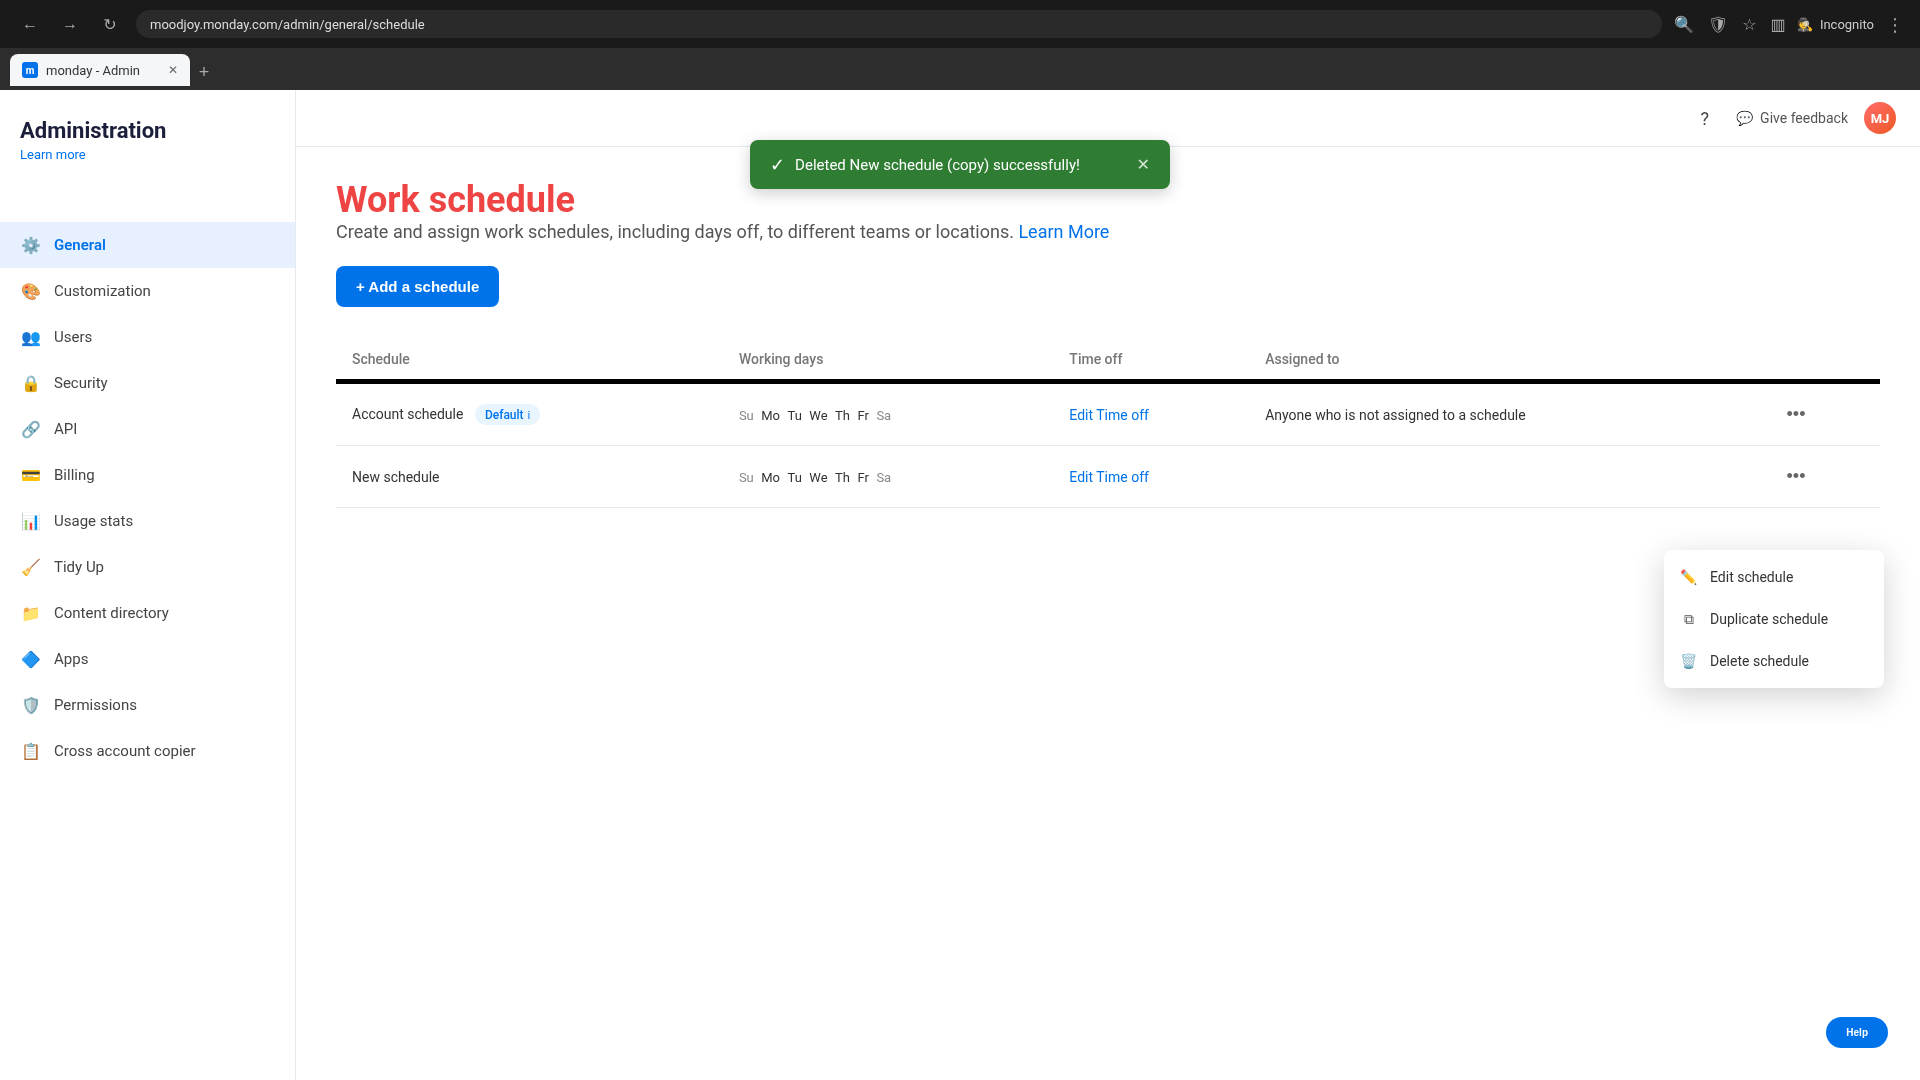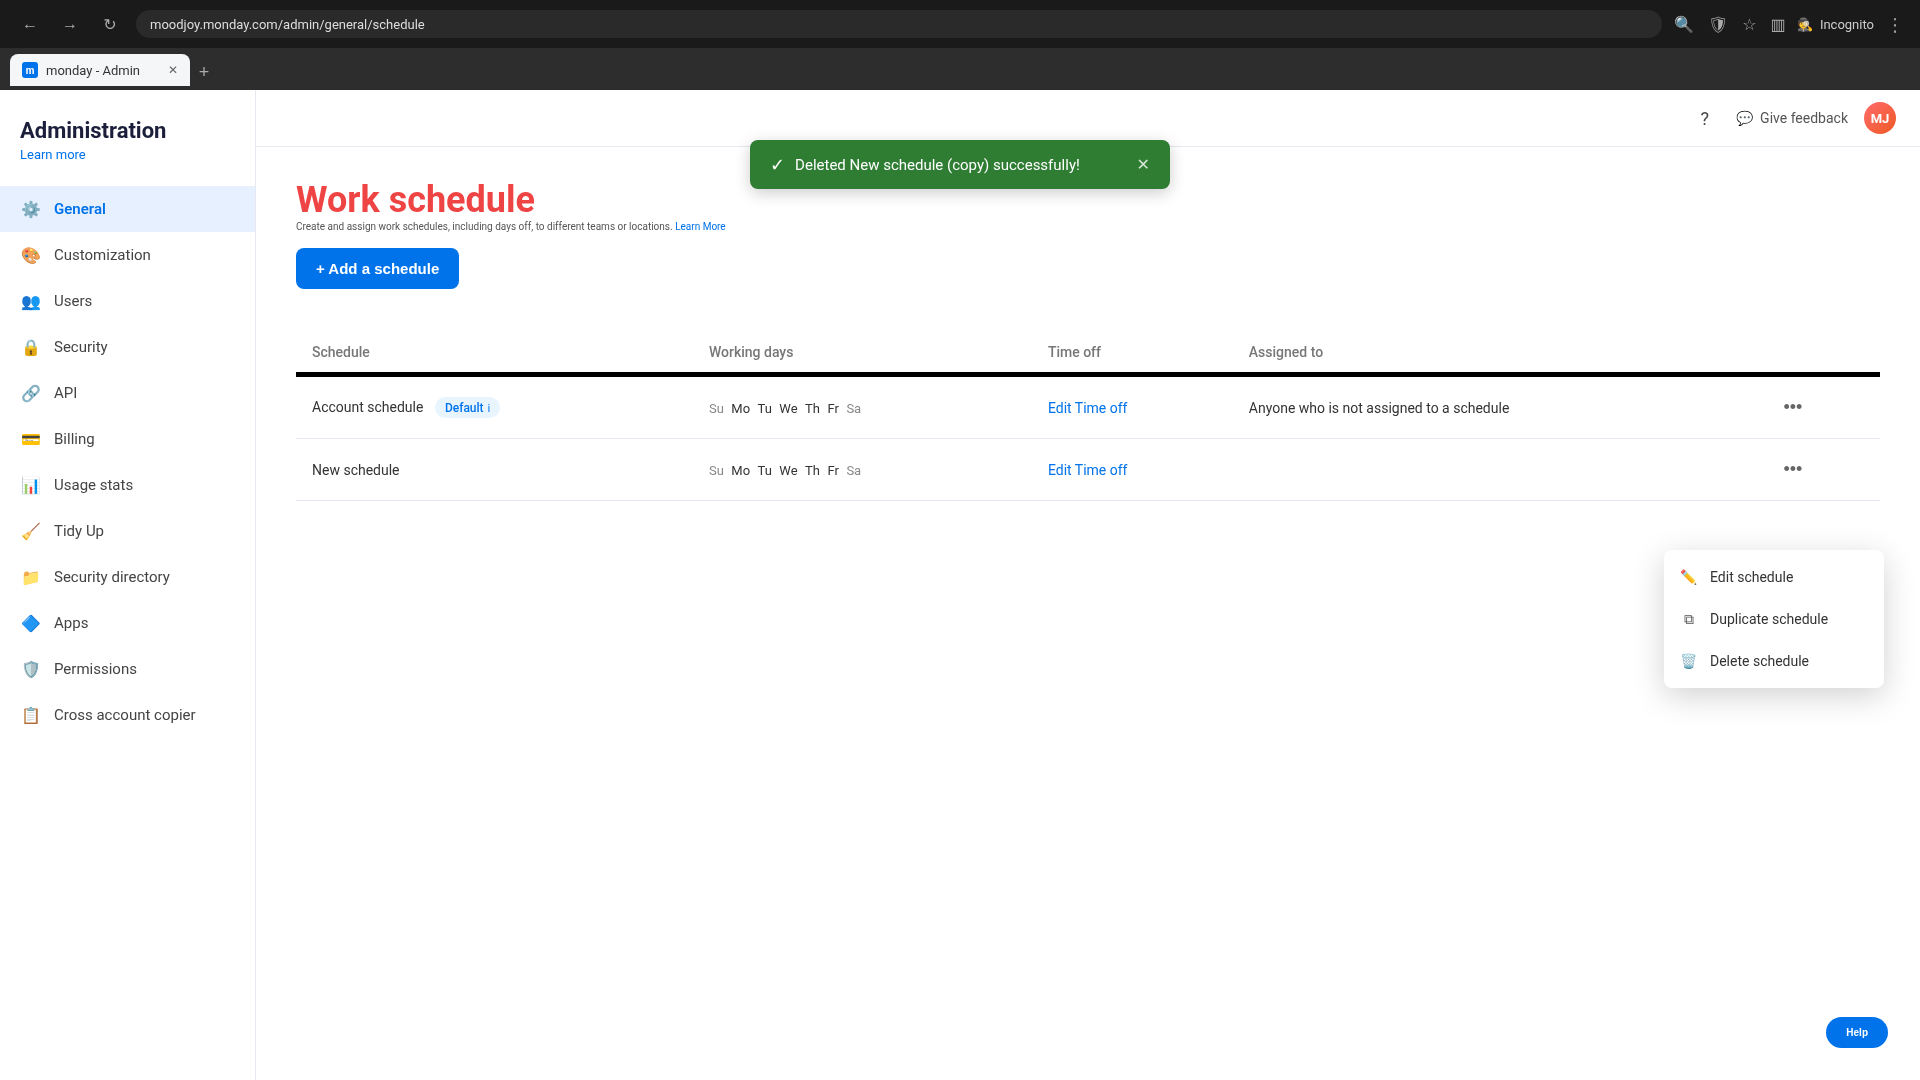--- a/index.html
+++ b/index.html
@@ -98,27 +98,28 @@
     }
 
     
     .main-layout {
       display: flex;
       height: calc(1080px - 90px);
     }
 
     
     .sidebar {
-      width: 256px;
+      width: 296px;
       background: #ffffff;
       border-right: 1px solid #e6e9ef;
       display: flex;
       flex-direction: column;
       overflow-y: auto;
       flex-shrink: 0;
+      gap: 36px;
     }
     .sidebar-header {
       padding: 28px 20px 16px;
     }
     .sidebar-title {
       font-size: 22px;
       font-weight: 700;
       color: #1c1f3b;
     }
     .sidebar-subtitle {
@@ -199,43 +200,43 @@
     
     .page-content {
       padding: 32px 40px;
     }
     .page-title {
       font-size: 36px;
       font-weight: 700;
       color: #ef4444;
     }
     .page-description {
-      font-size: 10px;
+      font-size: 18px;
       color: #555;
-      margin-bottom: 16px;
+      margin-bottom: 24px;
     }
     .page-description a {
       color: #0073ea;
       text-decoration: none;
     }
 
     
     .add-schedule-btn {
       display: inline-flex;
       align-items: center;
       gap: 8px;
       background: #0073ea;
       color: white;
       border: none;
       border-radius: 8px;
       padding: 12px 20px;
       font-size: 15px;
       font-weight: 600;
       cursor: pointer;
-      margin-bottom: 43px;
+      margin-bottom: 32px;
     }
 
     
     .schedule-table {
       width: 100%;
       border-collapse: collapse;
     }
     .schedule-table th {
       text-align: left;
       padding: 12px 16px;
@@ -432,21 +433,21 @@
       <div class="sidebar-item">
         <span class="sidebar-icon">📊</span>
         <span>Usage stats</span>
       </div>
       <div class="sidebar-item">
         <span class="sidebar-icon">🧹</span>
         <span>Tidy Up</span>
       </div>
       <div class="sidebar-item">
         <span class="sidebar-icon">📁</span>
-        <span>Security directory</span>
+        <span>Content directory</span>
       </div>
       <div class="sidebar-item">
         <span class="sidebar-icon">🔷</span>
         <span>Apps</span>
       </div>
       <div class="sidebar-item">
         <span class="sidebar-icon">🛡️</span>
         <span>Permissions</span>
       </div>
       <div class="sidebar-item">

